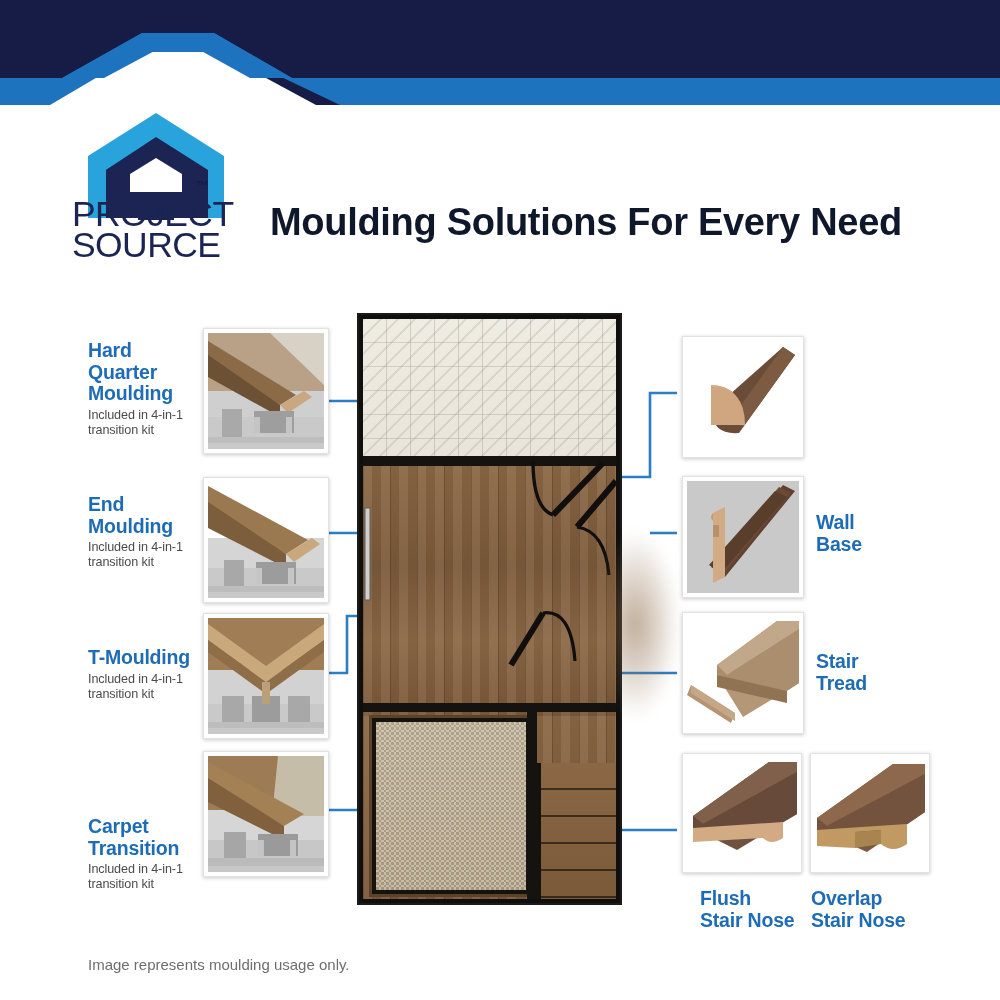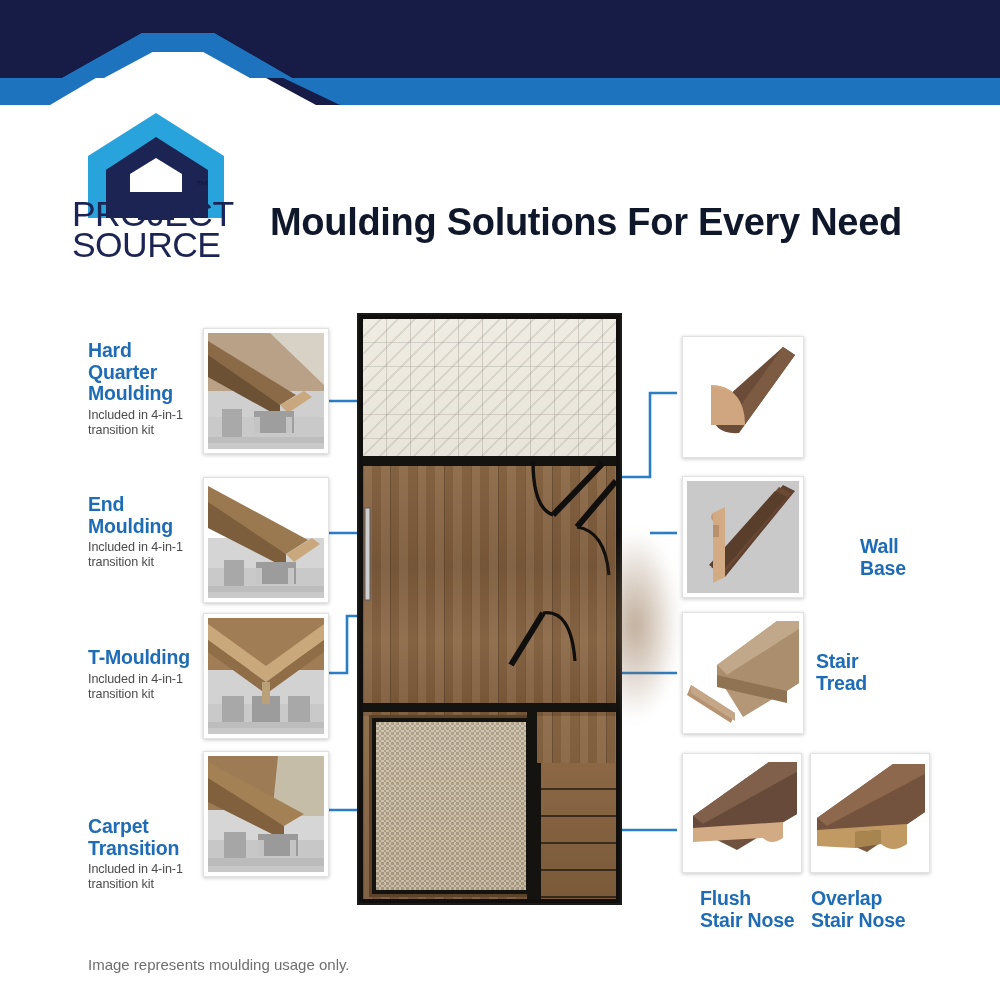--- a/index.html
+++ b/index.html
@@ -379,21 +379,21 @@
         <path d="M2 60 L78 6 L110 6 L110 54 L52 94 L2 72 Z" fill="#7c5a42"></path>
         <path d="M2 60 L78 6 L110 6 L110 16 L12 68 Z" fill="#8d684c"></path>
         <path d="M2 60 L12 68 L110 16 L110 54 L92 66 L2 72 Z" fill="#73533d"></path>
         <path d="M2 72 L92 66 L92 86 Q78 96 66 86 L66 72 L40 74 L40 90 L2 88 Z" fill="#c09a62"></path>
         <path d="M40 74 L66 72 L66 86 L40 90 Z" fill="#a8854f"></path>
       </svg>
     </div>
   </div>
 
 
-  <div class="lbl r" style="left:816px;top:536px;width:130px;margin-left:44px;">
+  <div class="lbl r" style="left:816px;top:512px;width:130px;">
     <div class="h">
       <div>Wall</div>
       <div>Base</div>
     </div>
   </div>
 
   <div class="lbl r" style="left:816px;top:651px;width:130px;">
     <div class="h">
       <div>Stair</div>
       <div>Tread</div>

